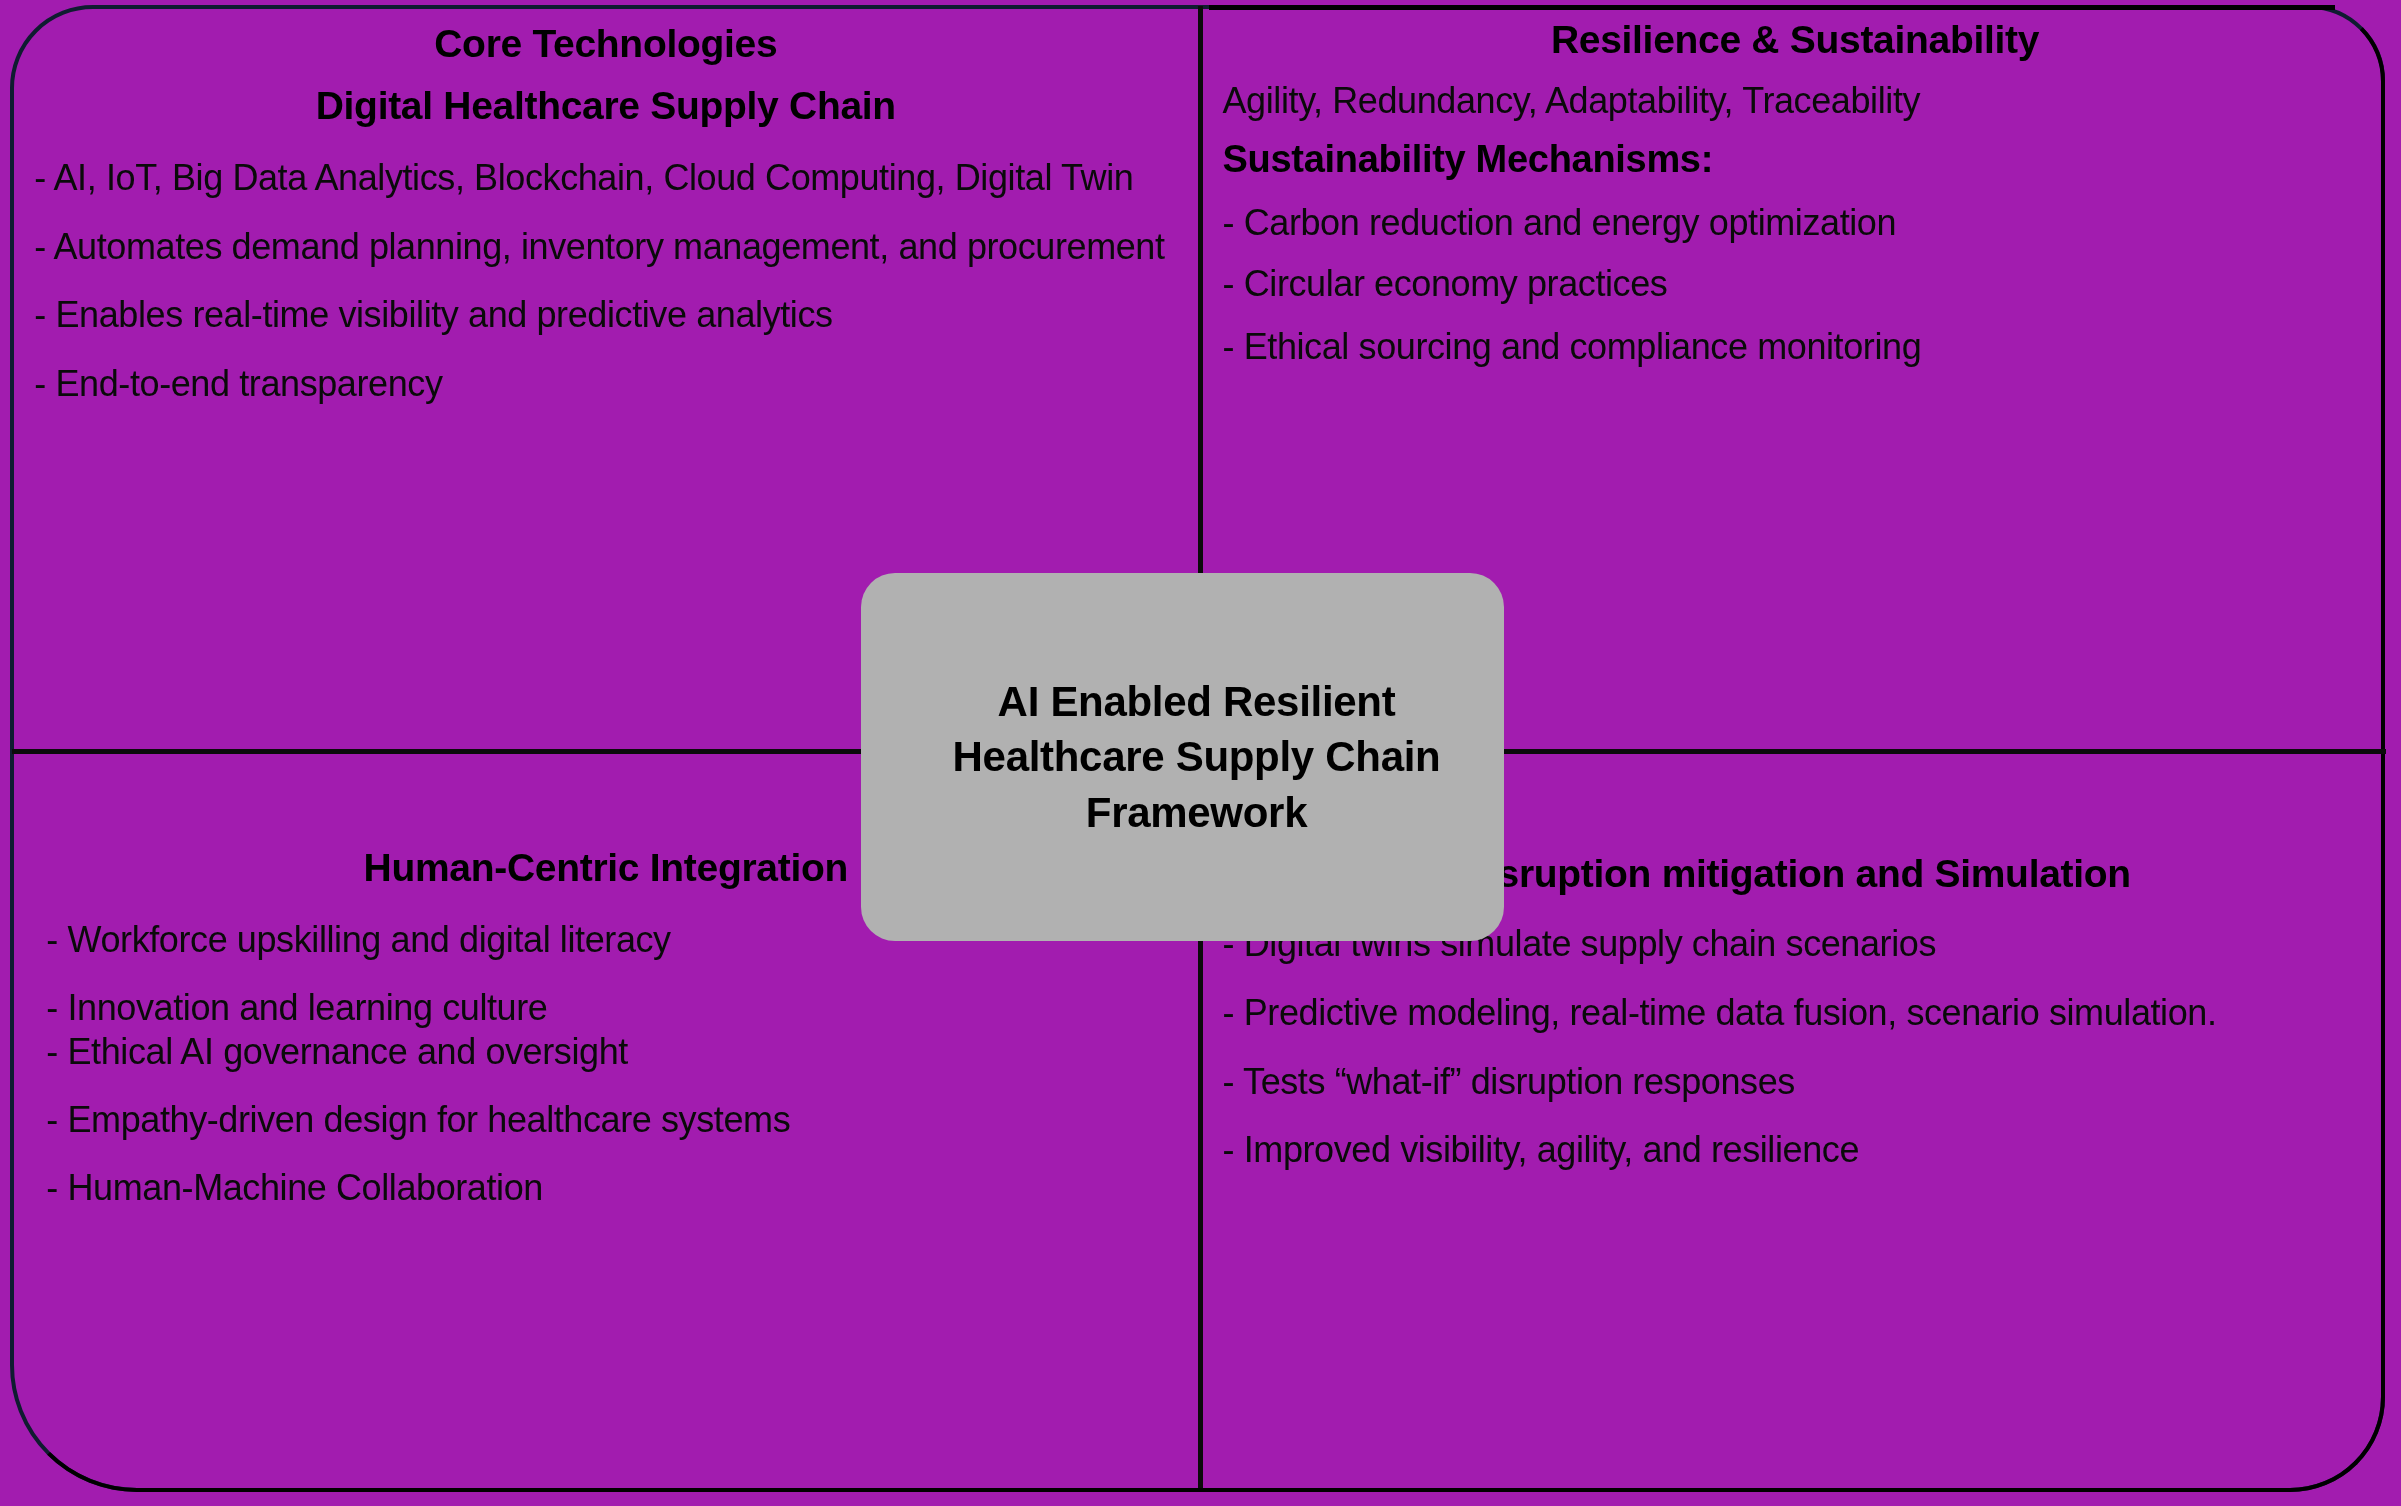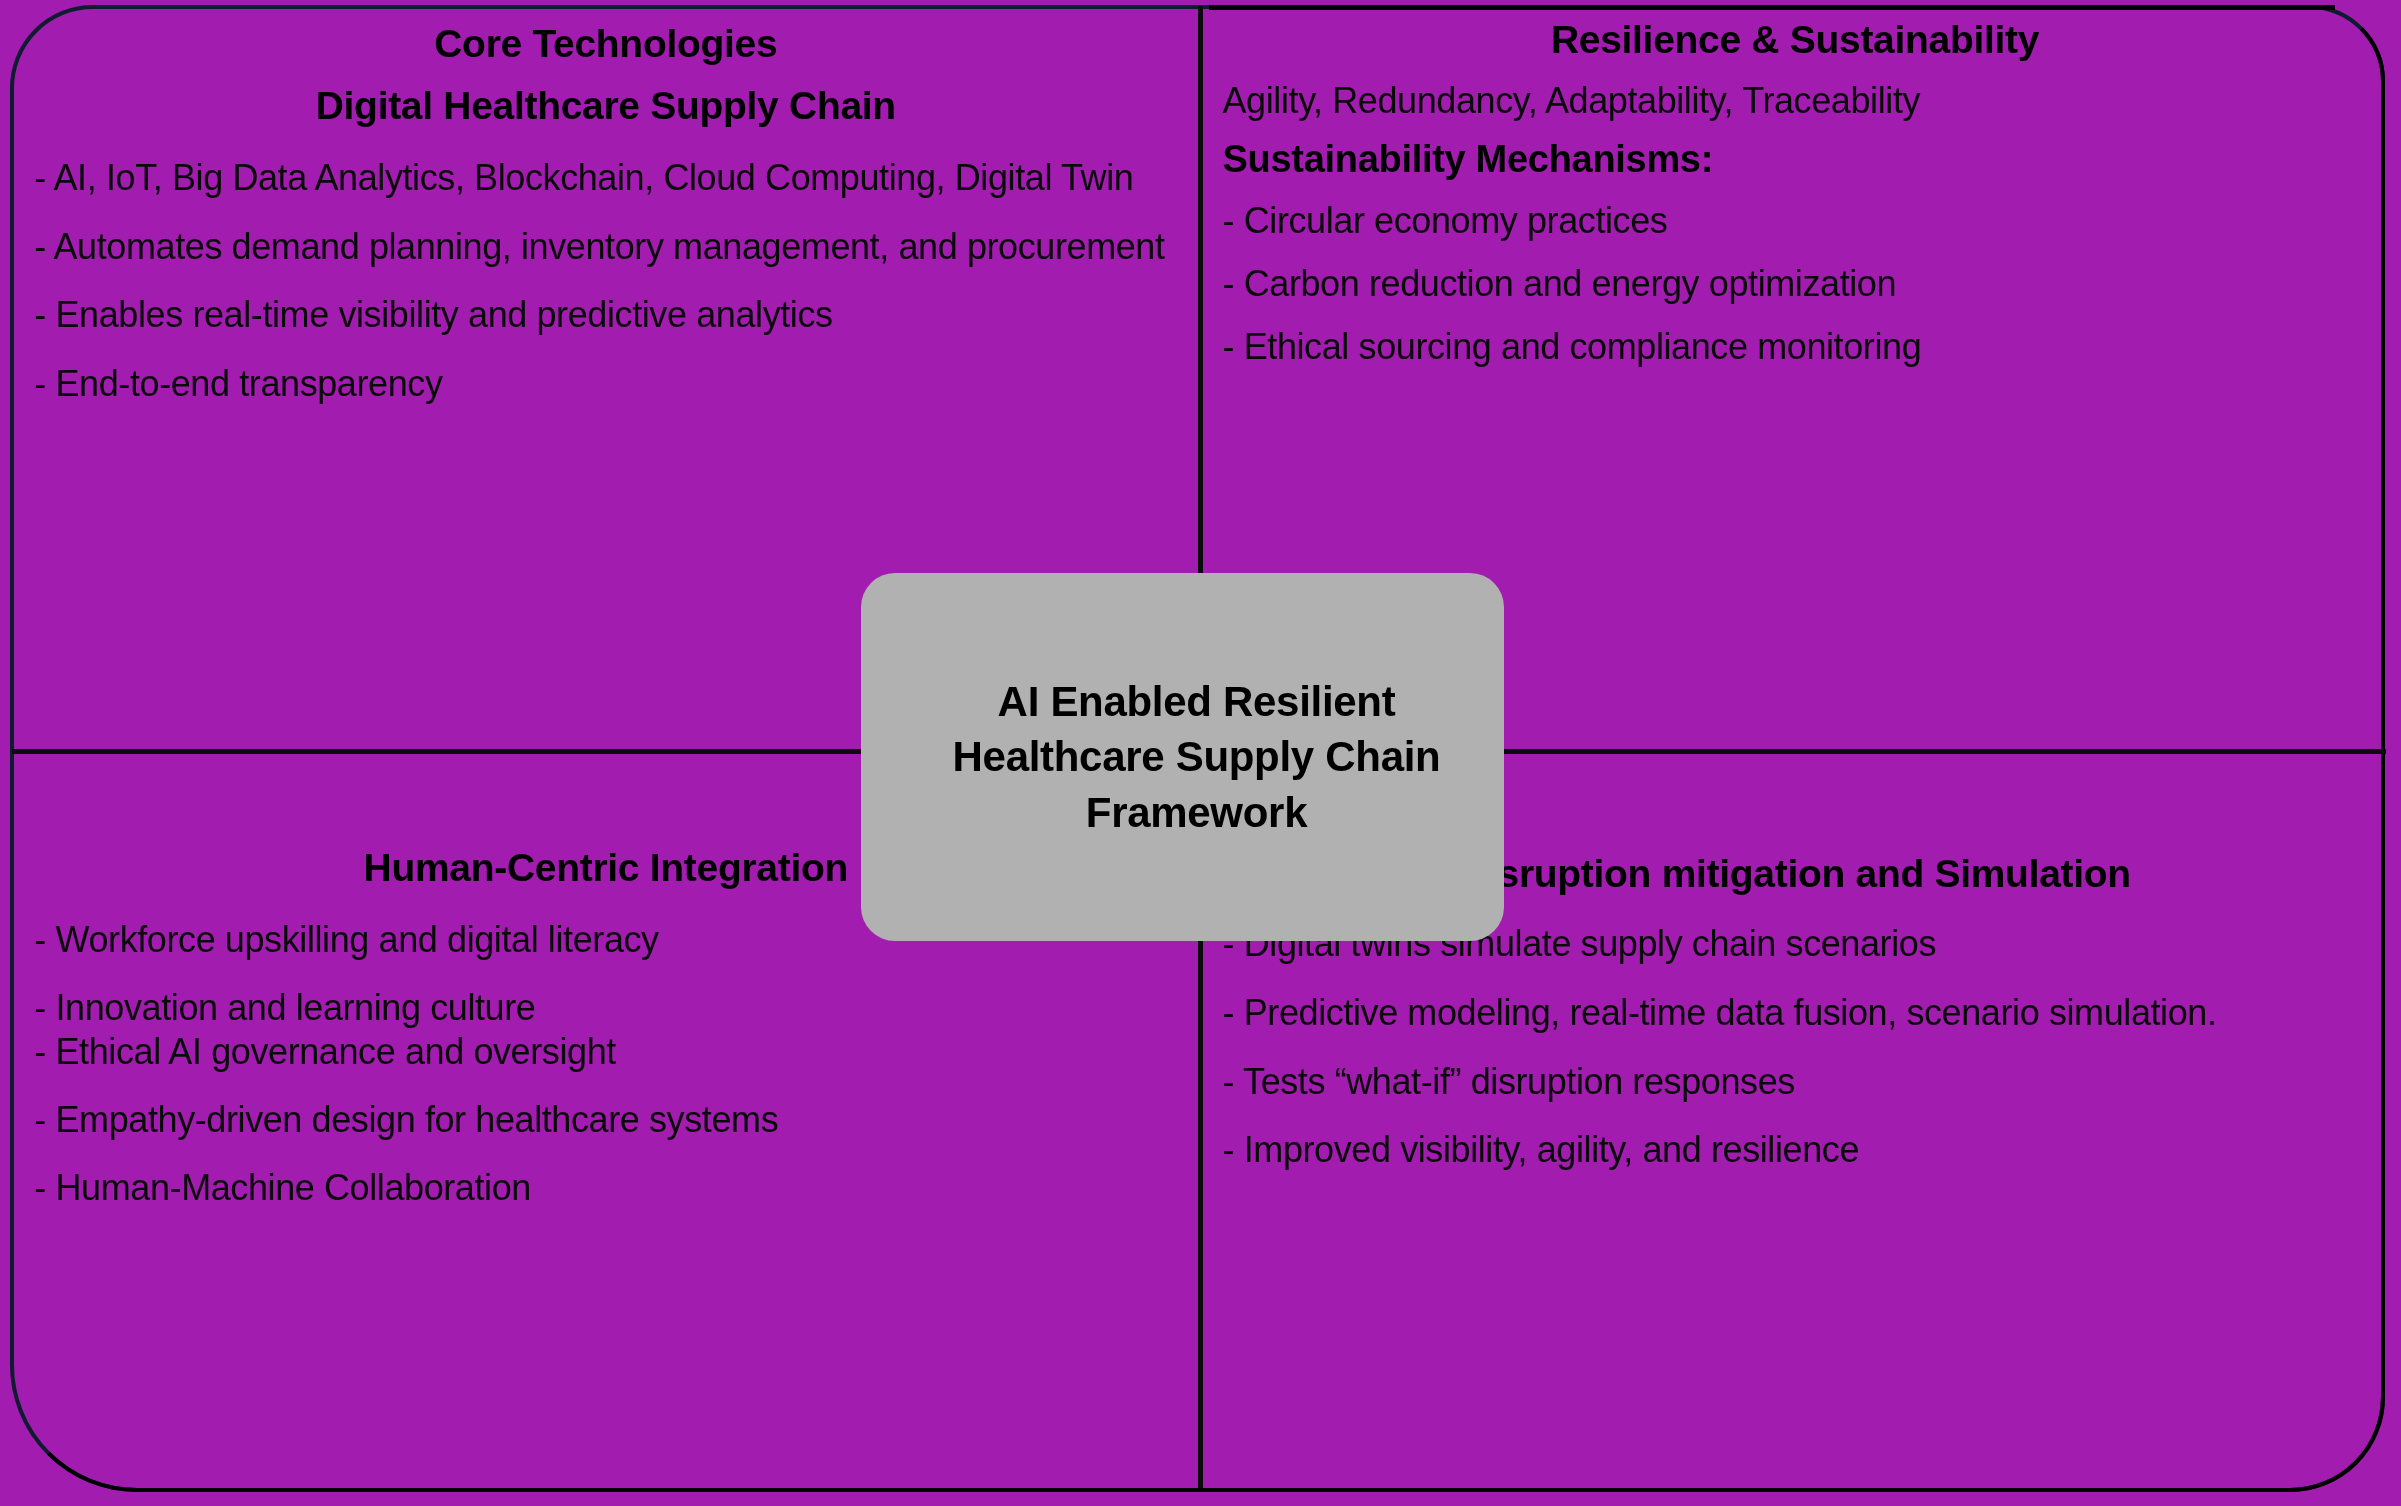--- a/index.html
+++ b/index.html
@@ -78,21 +78,21 @@
     background: #0b0b0b;
   }
 
   
   .quad {
     position: absolute;
     box-sizing: border-box;
   }
   .quad-tl { left: 15.3px;   top: 9px;   width: 1181px; height: 738px; padding: 0 19px; }
   .quad-tr { left: 1206px; top: 16px;   width: 1178px; height: 738px; padding: 0 16.5px; }
-  .quad-bl { left: 15.3px;   top: 757px; width: 1181px; height: 732px; padding: 0 19px; }
+  .quad-bl { left: 15.3px;   top: 757px; width: 1181px; height: 732px; padding: 0 31px; }
   .quad-br { left: 1206px; top: 757px; width: 1178px; height: 732px; padding: 0 16.5px; }
 
   .quad-title {
     text-align: center;
     font-weight: bold;
     font-size: 39px;
     color: #000000;
     line-height: 1.18;
     letter-spacing: -0.3px;
   }
@@ -191,22 +191,22 @@
     <div class="bullet tl-b1">- AI, IoT, Big Data Analytics, Blockchain, Cloud Computing, Digital Twin</div>
     <div class="bullet tl-b3">- Automates demand planning, inventory management, and procurement</div>
     <div class="bullet tl-b2">- Enables real-time visibility and predictive analytics</div>
     <div class="bullet tl-b4">- End-to-end transparency</div>
   </div>
 
   <div class="quad quad-tr">
     <div class="quad-title tr-title">Resilience &amp; Sustainability</div>
     <div class="bullet tr-p1">Agility, Redundancy, Adaptability, Traceability</div>
     <div class="sect-head tr-h2">Sustainability Mechanisms:</div>
+    <div class="bullet tr-b2">- Carbon reduction and energy optimization</div>
     <div class="bullet tr-b1">- Circular economy practices</div>
-    <div class="bullet tr-b2">- Carbon reduction and energy optimization</div>
     <div class="bullet tr-b3">- Ethical sourcing and compliance monitoring</div>
   </div>
 
   <div class="quad quad-bl">
     <div class="quad-title bl-title">Human-Centric Integration</div>
     <div class="bullet bl-b1">- Workforce upskilling and digital literacy</div>
     <div class="bullet bl-b2">- Innovation and learning culture</div>
     <div class="bullet bl-b3">- Ethical AI governance and oversight</div>
     <div class="bullet bl-b4">- Empathy-driven design for healthcare systems</div>
     <div class="bullet bl-b5">- Human-Machine Collaboration</div>

